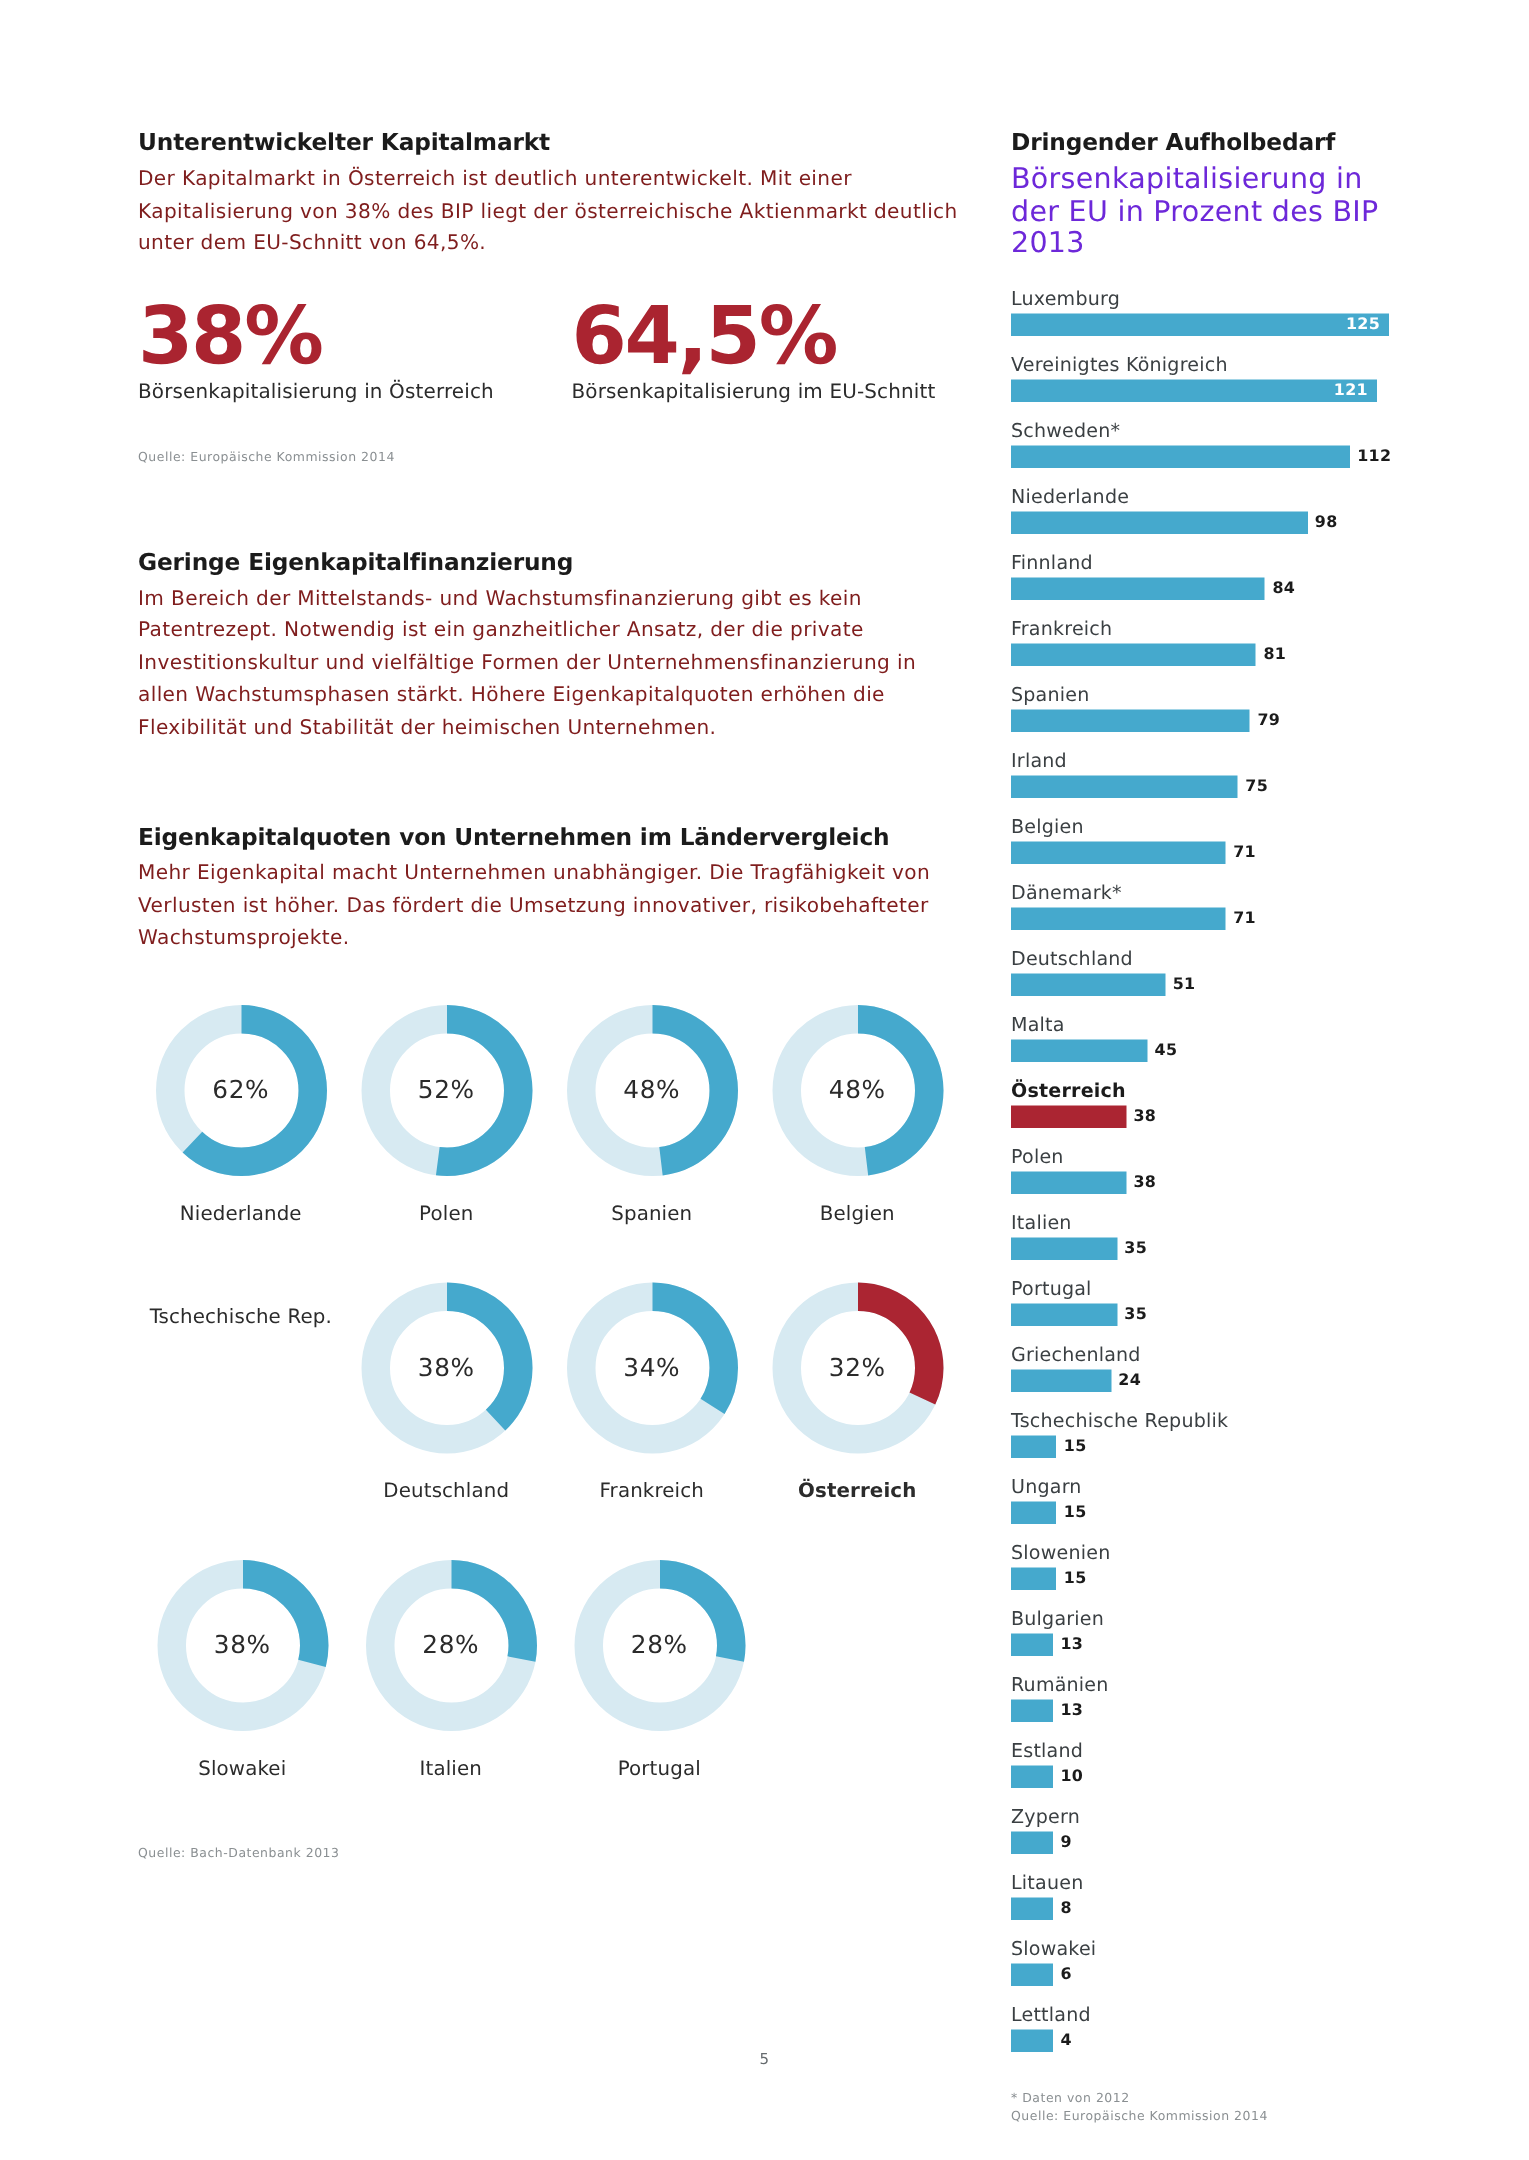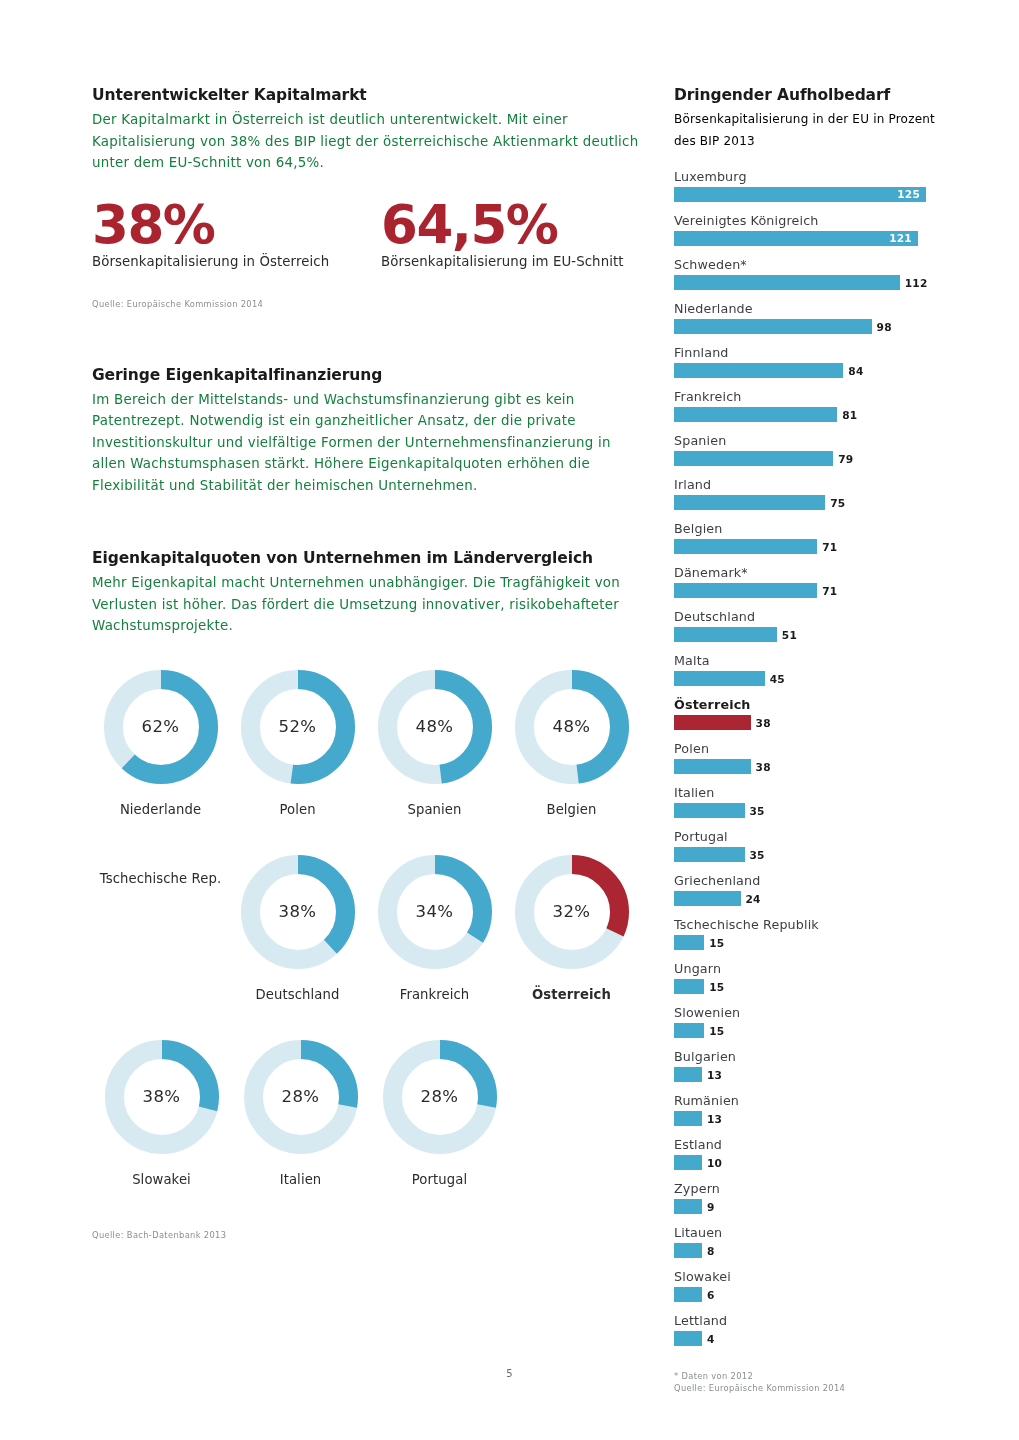--- a/index.html
+++ b/index.html
@@ -18,21 +18,21 @@
   h2.section-title {
     font-size: 15.5px;
     font-weight: bold;
     color: #1b1b1b;
     letter-spacing: -0.1px;
     margin-bottom: 5px;
   }
   p.body-text {
     font-size: 13.4px;
     line-height: 21.5px;
-    color: #15803d;
+    color: #7f1d1d;
     letter-spacing: 0.25px;
   }
 
   
   .stat-row { display: flex; margin-top: 22px; }
   .stat { width: 289px; }
   .stat:last-child { width: auto; }
   .stat-num {
     font-size: 53px;
     font-weight: bold;
@@ -79,23 +79,23 @@
     color: #2b2b2b;
     letter-spacing: 0.1px;
     text-align: center;
     white-space: nowrap;
   }
   .donut-name.highlight { font-weight: bold; }
   .src-2 { margin-top: 42px; }
 
   
   .bar-sub {
-    font-size: 12px;
+    font-size: 19px;
     line-height: 21.5px;
-    color: #000000;
+    color: #6d28d9;
     letter-spacing: 0.2px;
     margin-bottom: 16px;
   }
   .bars { margin-top: 2px; }
   .bar-item { margin-bottom: 10px; }
   .bar-label {
     font-size: 12.7px;
     color: #3a3f42;
     letter-spacing: 0.15px;
     line-height: 17px;

